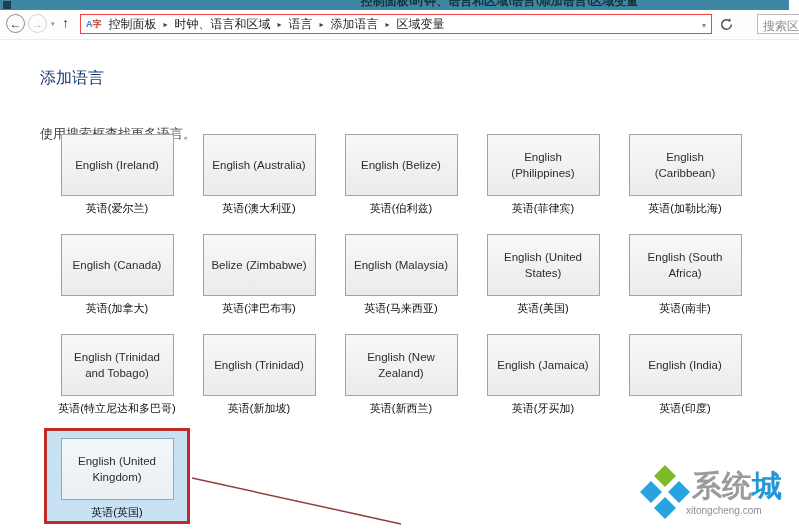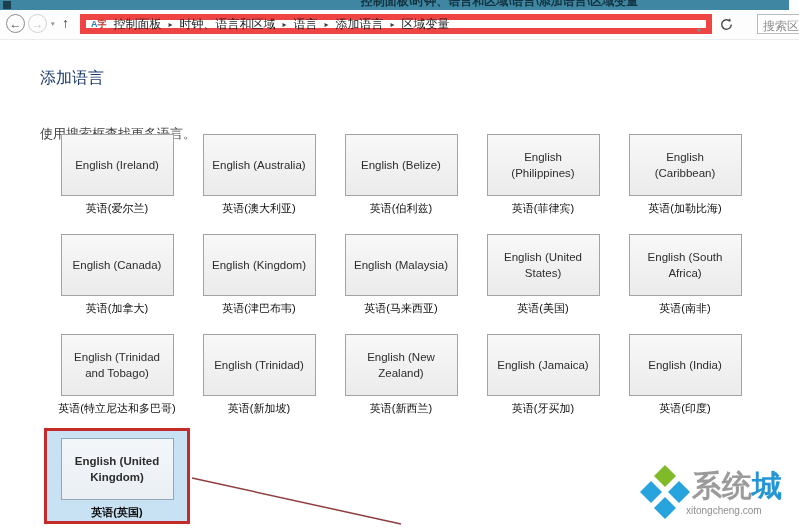--- a/index.html
+++ b/index.html
@@ -14,42 +14,42 @@
   .window-icon{position:absolute;left:3px;top:1px;width:8px;height:8px;background:#1d4050;}
   
   .navbar{position:absolute;top:10px;left:0;right:0;height:29px;background:#fdfdfd;border-bottom:1px solid #ececec;}
   .circle-btn{position:absolute;top:4px;width:19px;height:19px;border-radius:50%;
     display:flex;align-items:center;justify-content:center;font-size:12px;line-height:1;box-sizing:border-box;}
   .back-btn{left:6px;border:1px solid #8d8d8d;color:#3e3e3e;}
   .fwd-btn{left:28px;border:1px solid #d3d3d3;color:#c8c8c8;}
   .nav-chevron{position:absolute;left:51px;top:10px;font-size:7px;color:#8f8f8f;}
   .up-btn{position:absolute;left:62px;top:5px;font-size:14px;color:#3e3e3e;}
   .addressbar{position:absolute;left:80px;top:4px;width:632px;height:20px;box-sizing:border-box;
-    border:6px solid #ef4444;background:#fff;display:flex;align-items:center;padding:0 20px 0 5px;}
+    border:1px solid #ef4444;background:#fff;display:flex;align-items:center;padding:0 20px 0 5px;}
   .addr-icon{font-size:9px;font-weight:bold;margin-right:5px;white-space:nowrap;}
   .addr-icon .a{color:#2e7dbd;} .addr-icon .zi{color:#b23a2f;}
   .breadcrumb{display:flex;align-items:center;font-size:12px;color:#1e1e1e;white-space:nowrap;overflow:hidden;}
   .crumb{padding:16px 2px;cursor:default;}
   .sep{font-size:8px;color:#3c3c3c;margin:0 5px;}
   .addr-chevron{position:absolute;right:5px;top:6px;font-size:8px;color:#8a8a8a;}
   .refresh-btn{position:absolute;left:719px;top:7px;width:15px;height:15px;}
   .searchbox{position:absolute;left:757px;top:4px;width:90px;height:20px;box-sizing:border-box;
     border:1px solid #bcbcbc;background:#fff;font-size:12px;color:#8e8e8e;
     padding:3px 0 0 5px;white-space:nowrap;overflow:hidden;}
   
   .page-title{position:absolute;left:40px;top:68px;font-size:16px;color:var(--heading,#1d3a6e);}
   .page-subtitle{position:absolute;left:40px;top:100px;font-size:13px;color:#404040;margin-top:25px;}
   .grid{position:absolute;left:46px;top:127px;display:grid;grid-template-columns:repeat(5,142px);grid-auto-rows:100px;}
   .cell{position:relative;width:142px;}
   .tile{margin:7px auto 0;width:113px;height:62px;box-sizing:border-box;border:1px solid #a3a3a3;
     background:linear-gradient(#f8f8f8,#ebebeb);display:flex;align-items:center;justify-content:center;
     text-align:center;font-size:11.5px;color:#2d2d2d;padding:2px 7px;line-height:1.4;cursor:pointer;}
   .caption{margin-top:5px;text-align:center;font-size:11px;color:#0e0e0e;}
   .cell.selected{background:var(--selection,#c9e2f3);height:92px;margin-top:3px;
-    outline:3px solid var(--annotation,#c32b2b);outline-offset:-1px;font-weight:bold;}
+    outline:3px solid var(--annotation,#c32b2b);outline-offset:-1px;}
   .cell.selected .tile{margin-top:8px;background:linear-gradient(#f4f7fa,#eaeff4);border-color:#90a8ba;}
   .ann-overlay{position:absolute;left:0;top:0;width:799px;height:530px;pointer-events:none;}
   
   .watermark{position:absolute;left:638px;top:458px;width:160px;height:72px;}
   .wm-logo{position:absolute;left:0;top:4px;}
   .brand{position:absolute;left:54px;top:8px;font-size:30px;font-weight:bold;white-space:nowrap;}
   .brand .gray{color:var(--brand-gray,#9b9b9b);} .brand .blue{color:var(--brand-blue,#2496d5);}
   .domain{position:absolute;left:48px;top:47px;font-size:10px;color:#8f8f8f;}
 </style>
 </head>
@@ -114,21 +114,21 @@
     </div>
     <div class="cell">
       <div class="tile">English (Caribbean)</div>
       <div class="caption">英语(加勒比海)</div>
     </div>
     <div class="cell">
       <div class="tile">English (Canada)</div>
       <div class="caption">英语(加拿大)</div>
     </div>
     <div class="cell">
-      <div class="tile">English (Kingdom)</div>
+      <div class="tile">Belize (Zimbabwe)</div>
       <div class="caption">英语(津巴布韦)</div>
     </div>
     <div class="cell">
       <div class="tile">English (Malaysia)</div>
       <div class="caption">英语(马来西亚)</div>
     </div>
     <div class="cell">
       <div class="tile">English (United States)</div>
       <div class="caption">英语(美国)</div>
     </div>

